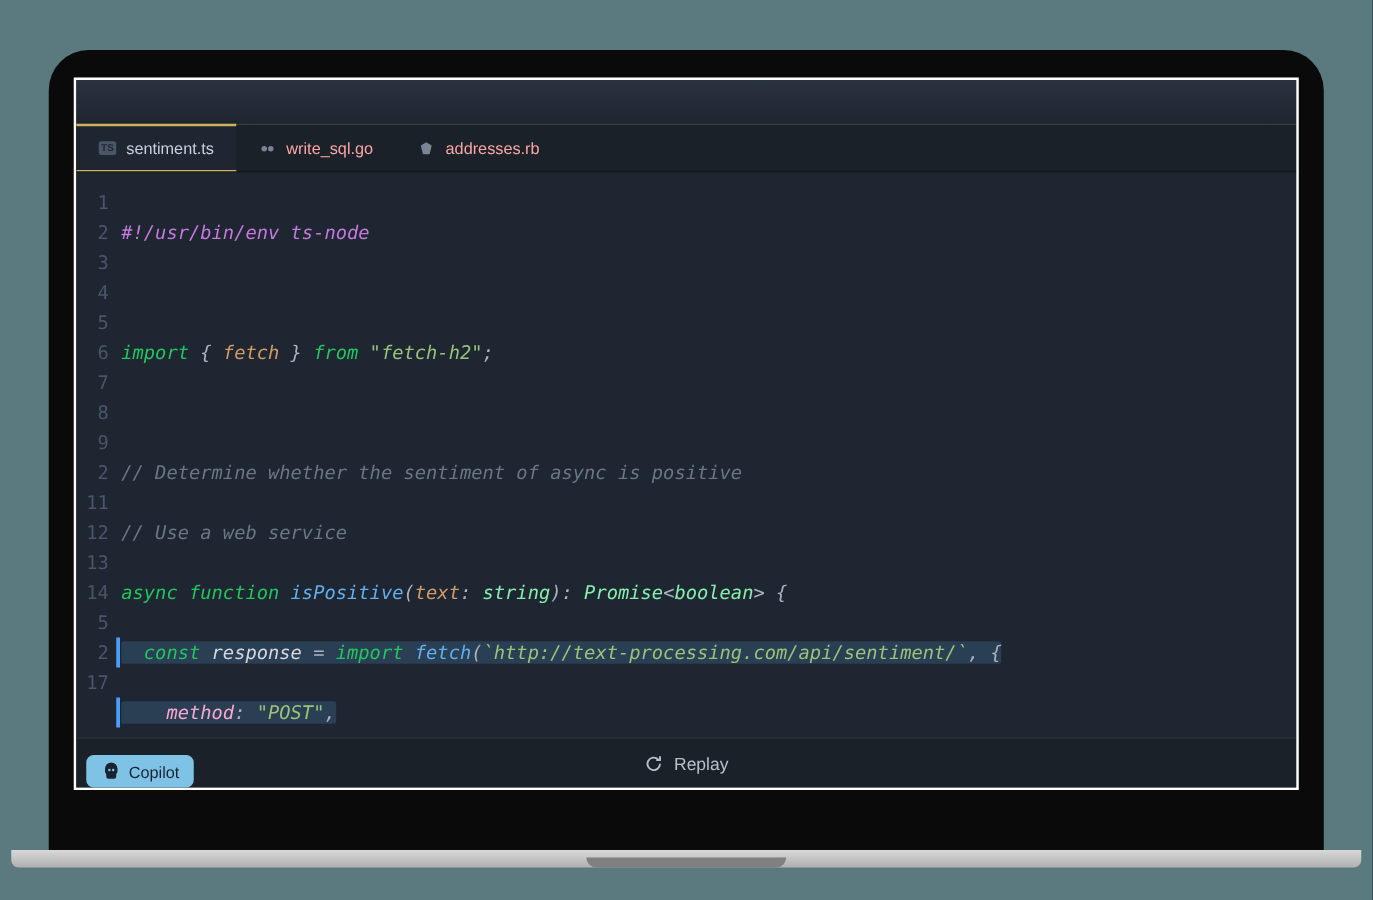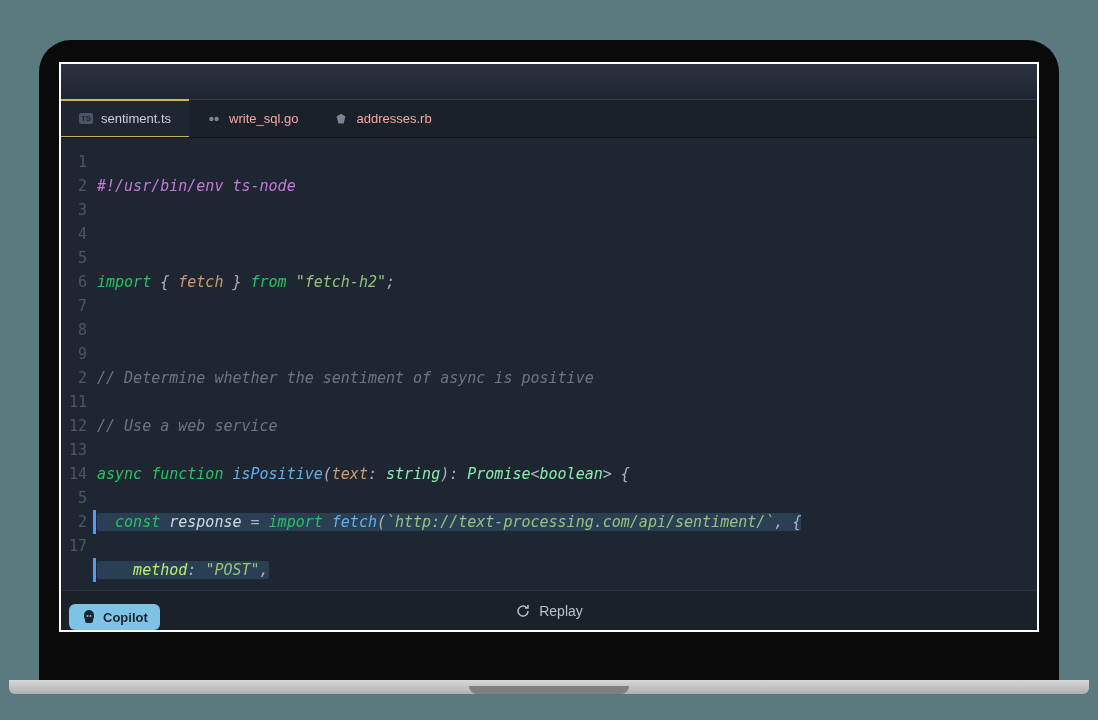--- a/index.html
+++ b/index.html
@@ -144,34 +144,34 @@
     }
     .hl-bg {
       background: #2a3e54;
       border-radius: 2px;
     }
     .c-comment { color: #6b7685; }
     .c-keyword { color: #22c55e; }
     .c-func { color: #61afef; margin-top: 45px; }
     .c-string { color: #98c379; }
     .c-type { color: #86efac; }
-    .c-prop { color: #bef264; }
+    .c-prop { color: #f9a8d4; }
     .c-punc { color: #abb2bf; }
     .c-var { color: #d19a66; }
     .c-shebang { color: #c678dd; }
     .copilot-badge {
       position: absolute;
       left: 30px;
       bottom: 50px;
       background: #7ec3e6;
       color: #1a2332;
       padding: 5px 12px;
       border-radius: 6px;
       font-size: 13px;
-      font-weight: 700;
+      font-weight: 400;
       display: flex;
       align-items: center;
       gap: 6px;
       cursor: pointer;
     }
     .copilot-icon {
       width: 16px;
       height: 16px;
     }
     .bottom-bar {

